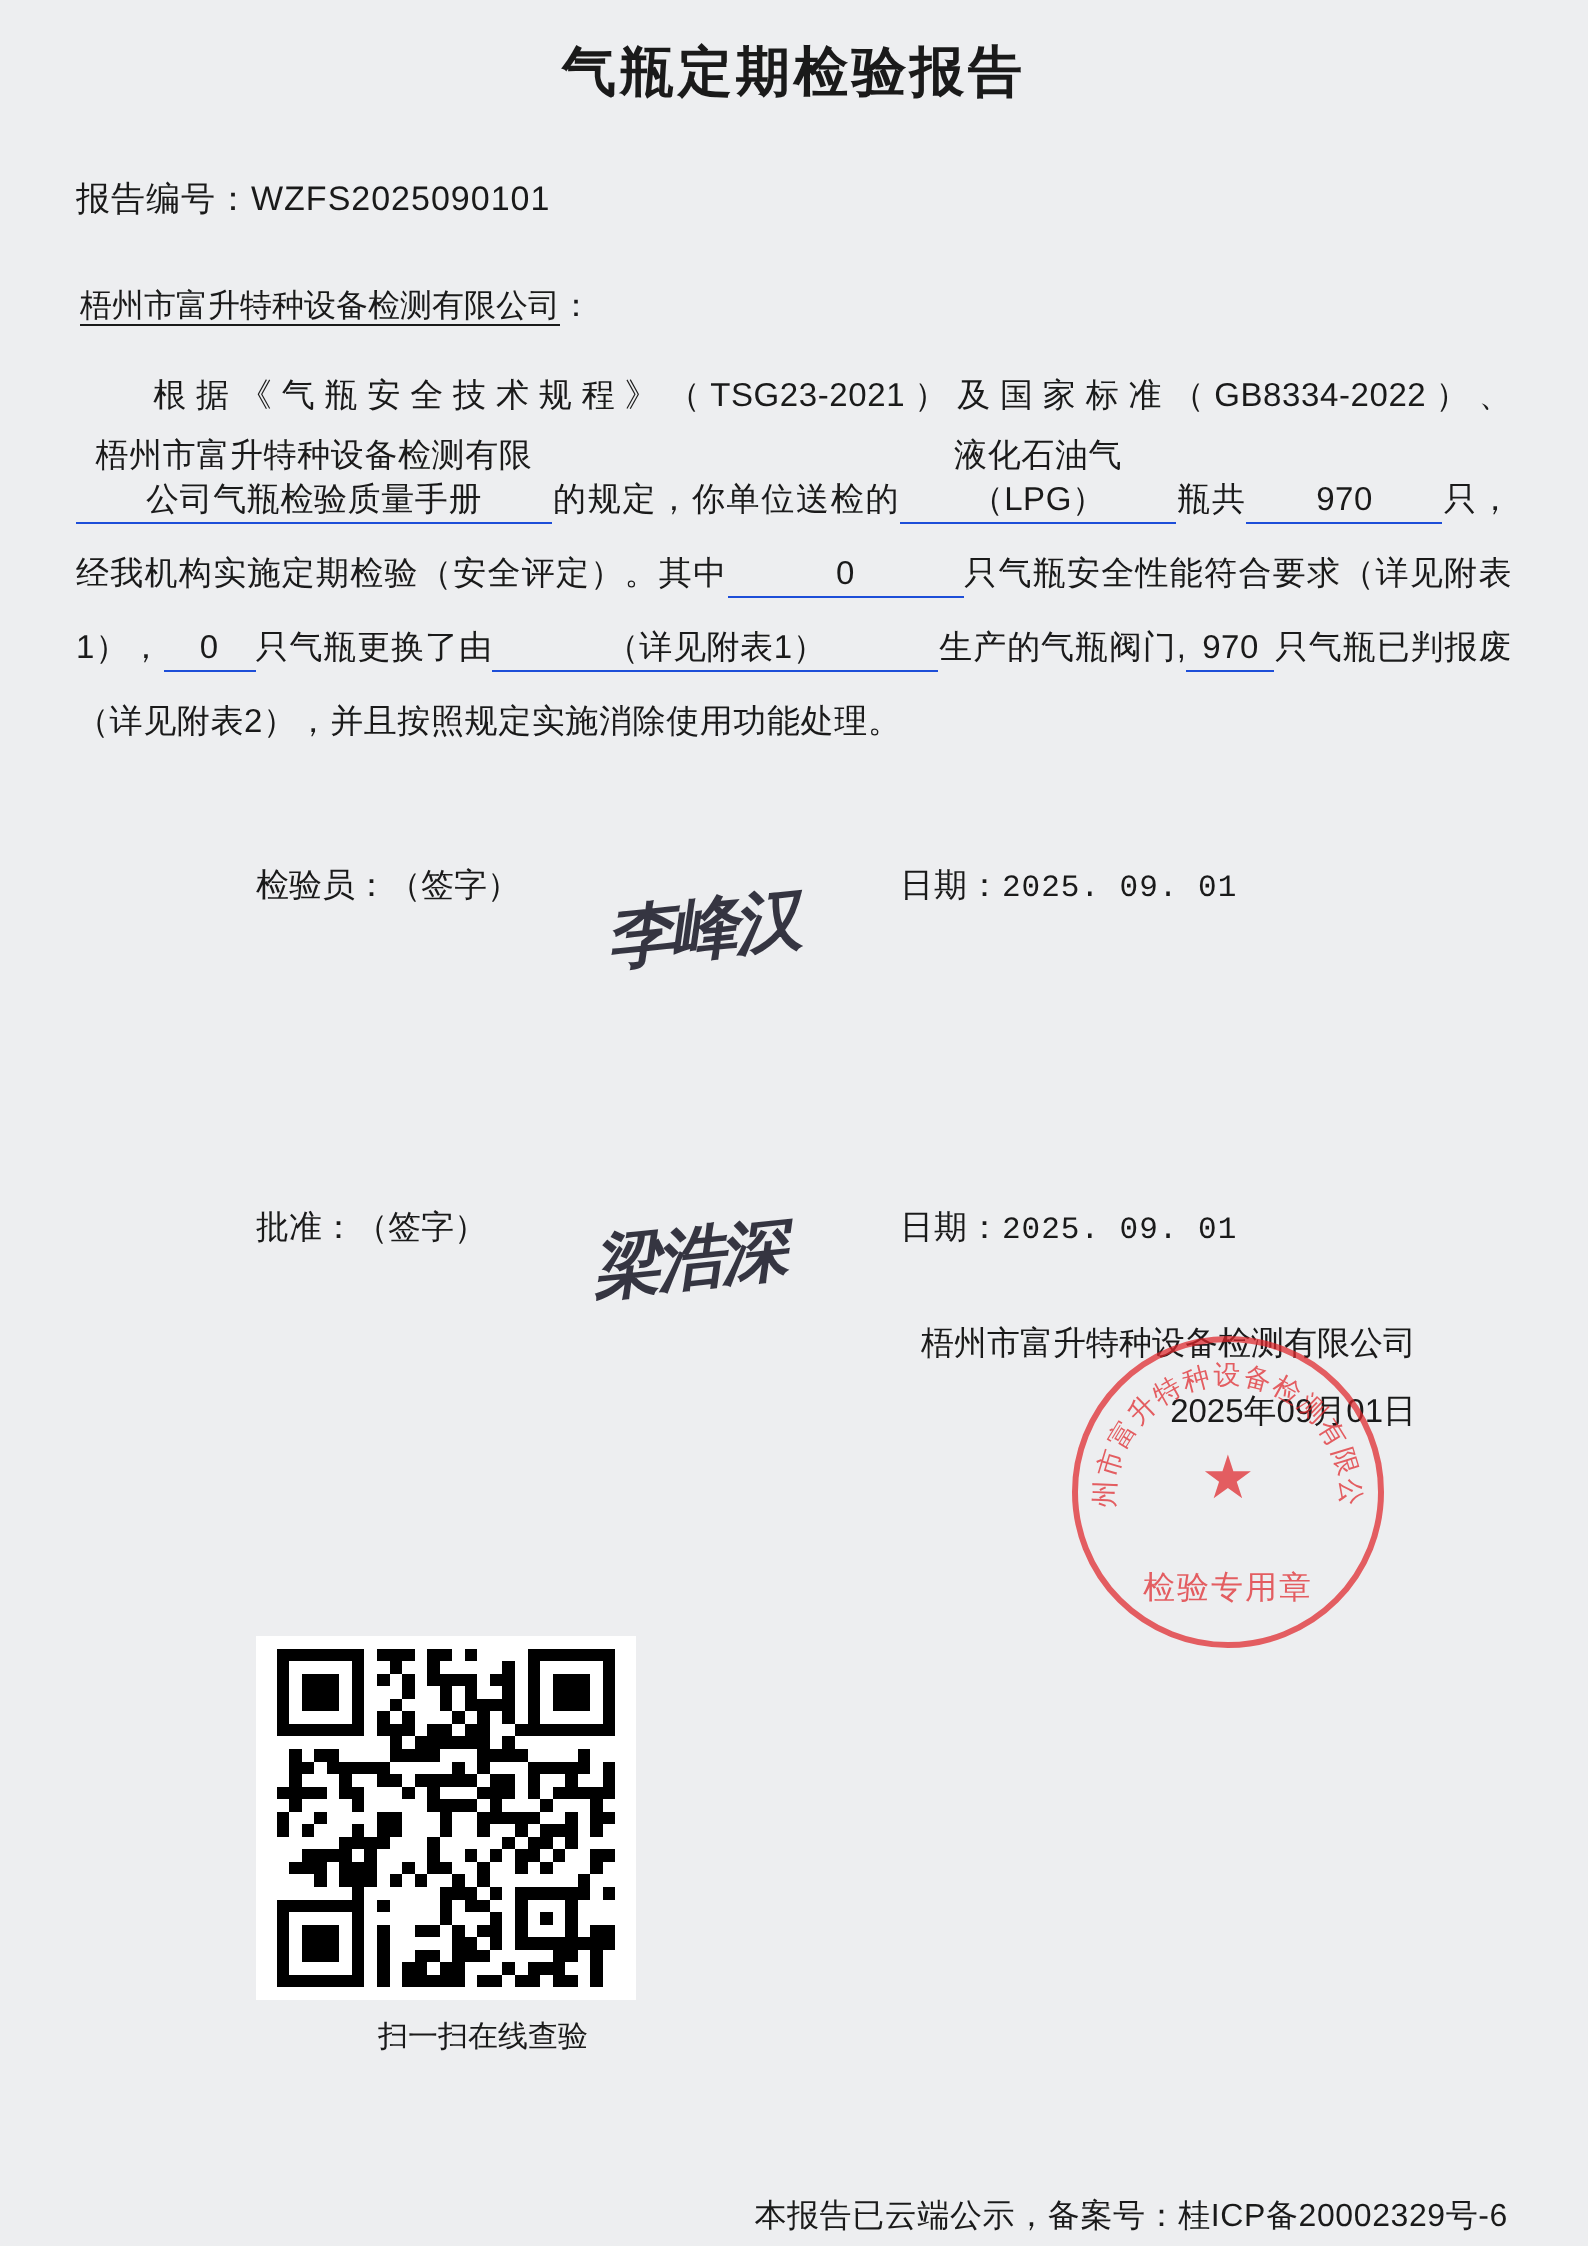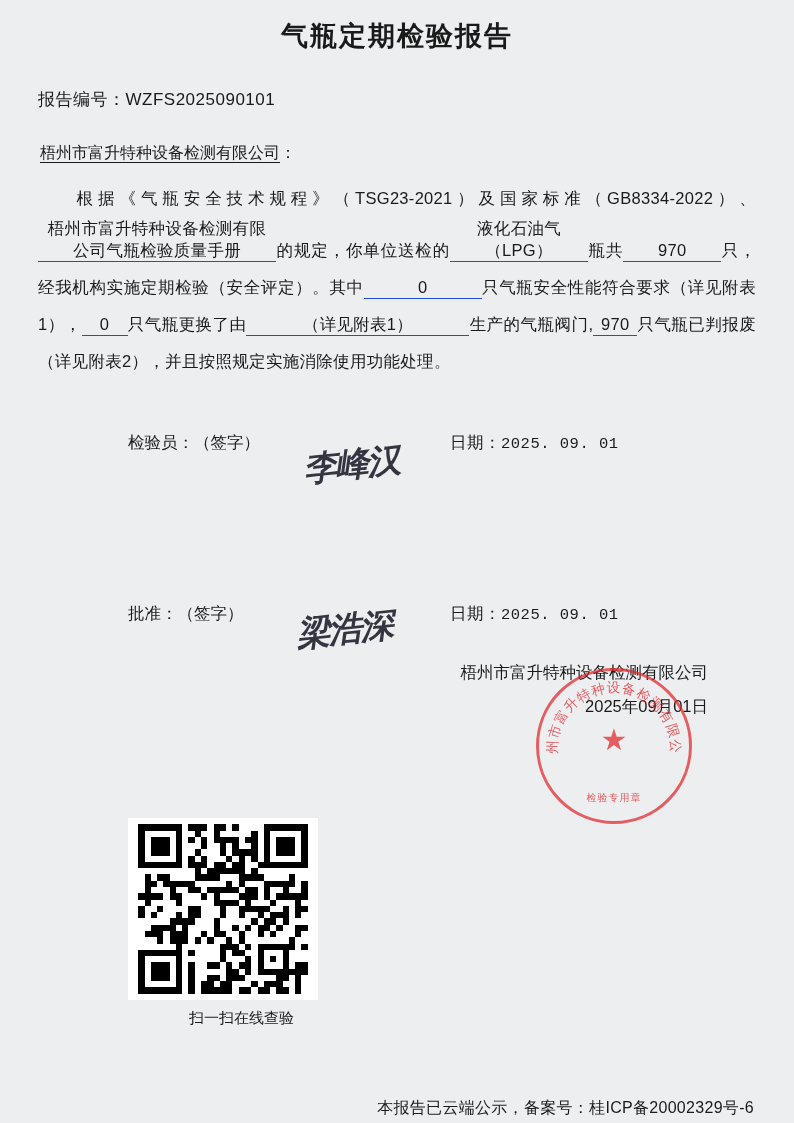--- a/index.html
+++ b/index.html
@@ -150,21 +150,21 @@
     font-size: 30px;
     line-height: 1;
   }
   .seal-bottom {
     position: absolute;
     left: 0;
     right: 0;
     bottom: 16px;
     text-align: center;
     color: #e0262b;
-    font-size: 10px;
+    font-size: 16px;
     letter-spacing: 1px;
   }
   .seal-arc {
     position: absolute;
     left: 0;
     top: 0;
     width: 150px;
     height: 150px;
   }
   .seal-arc text {

